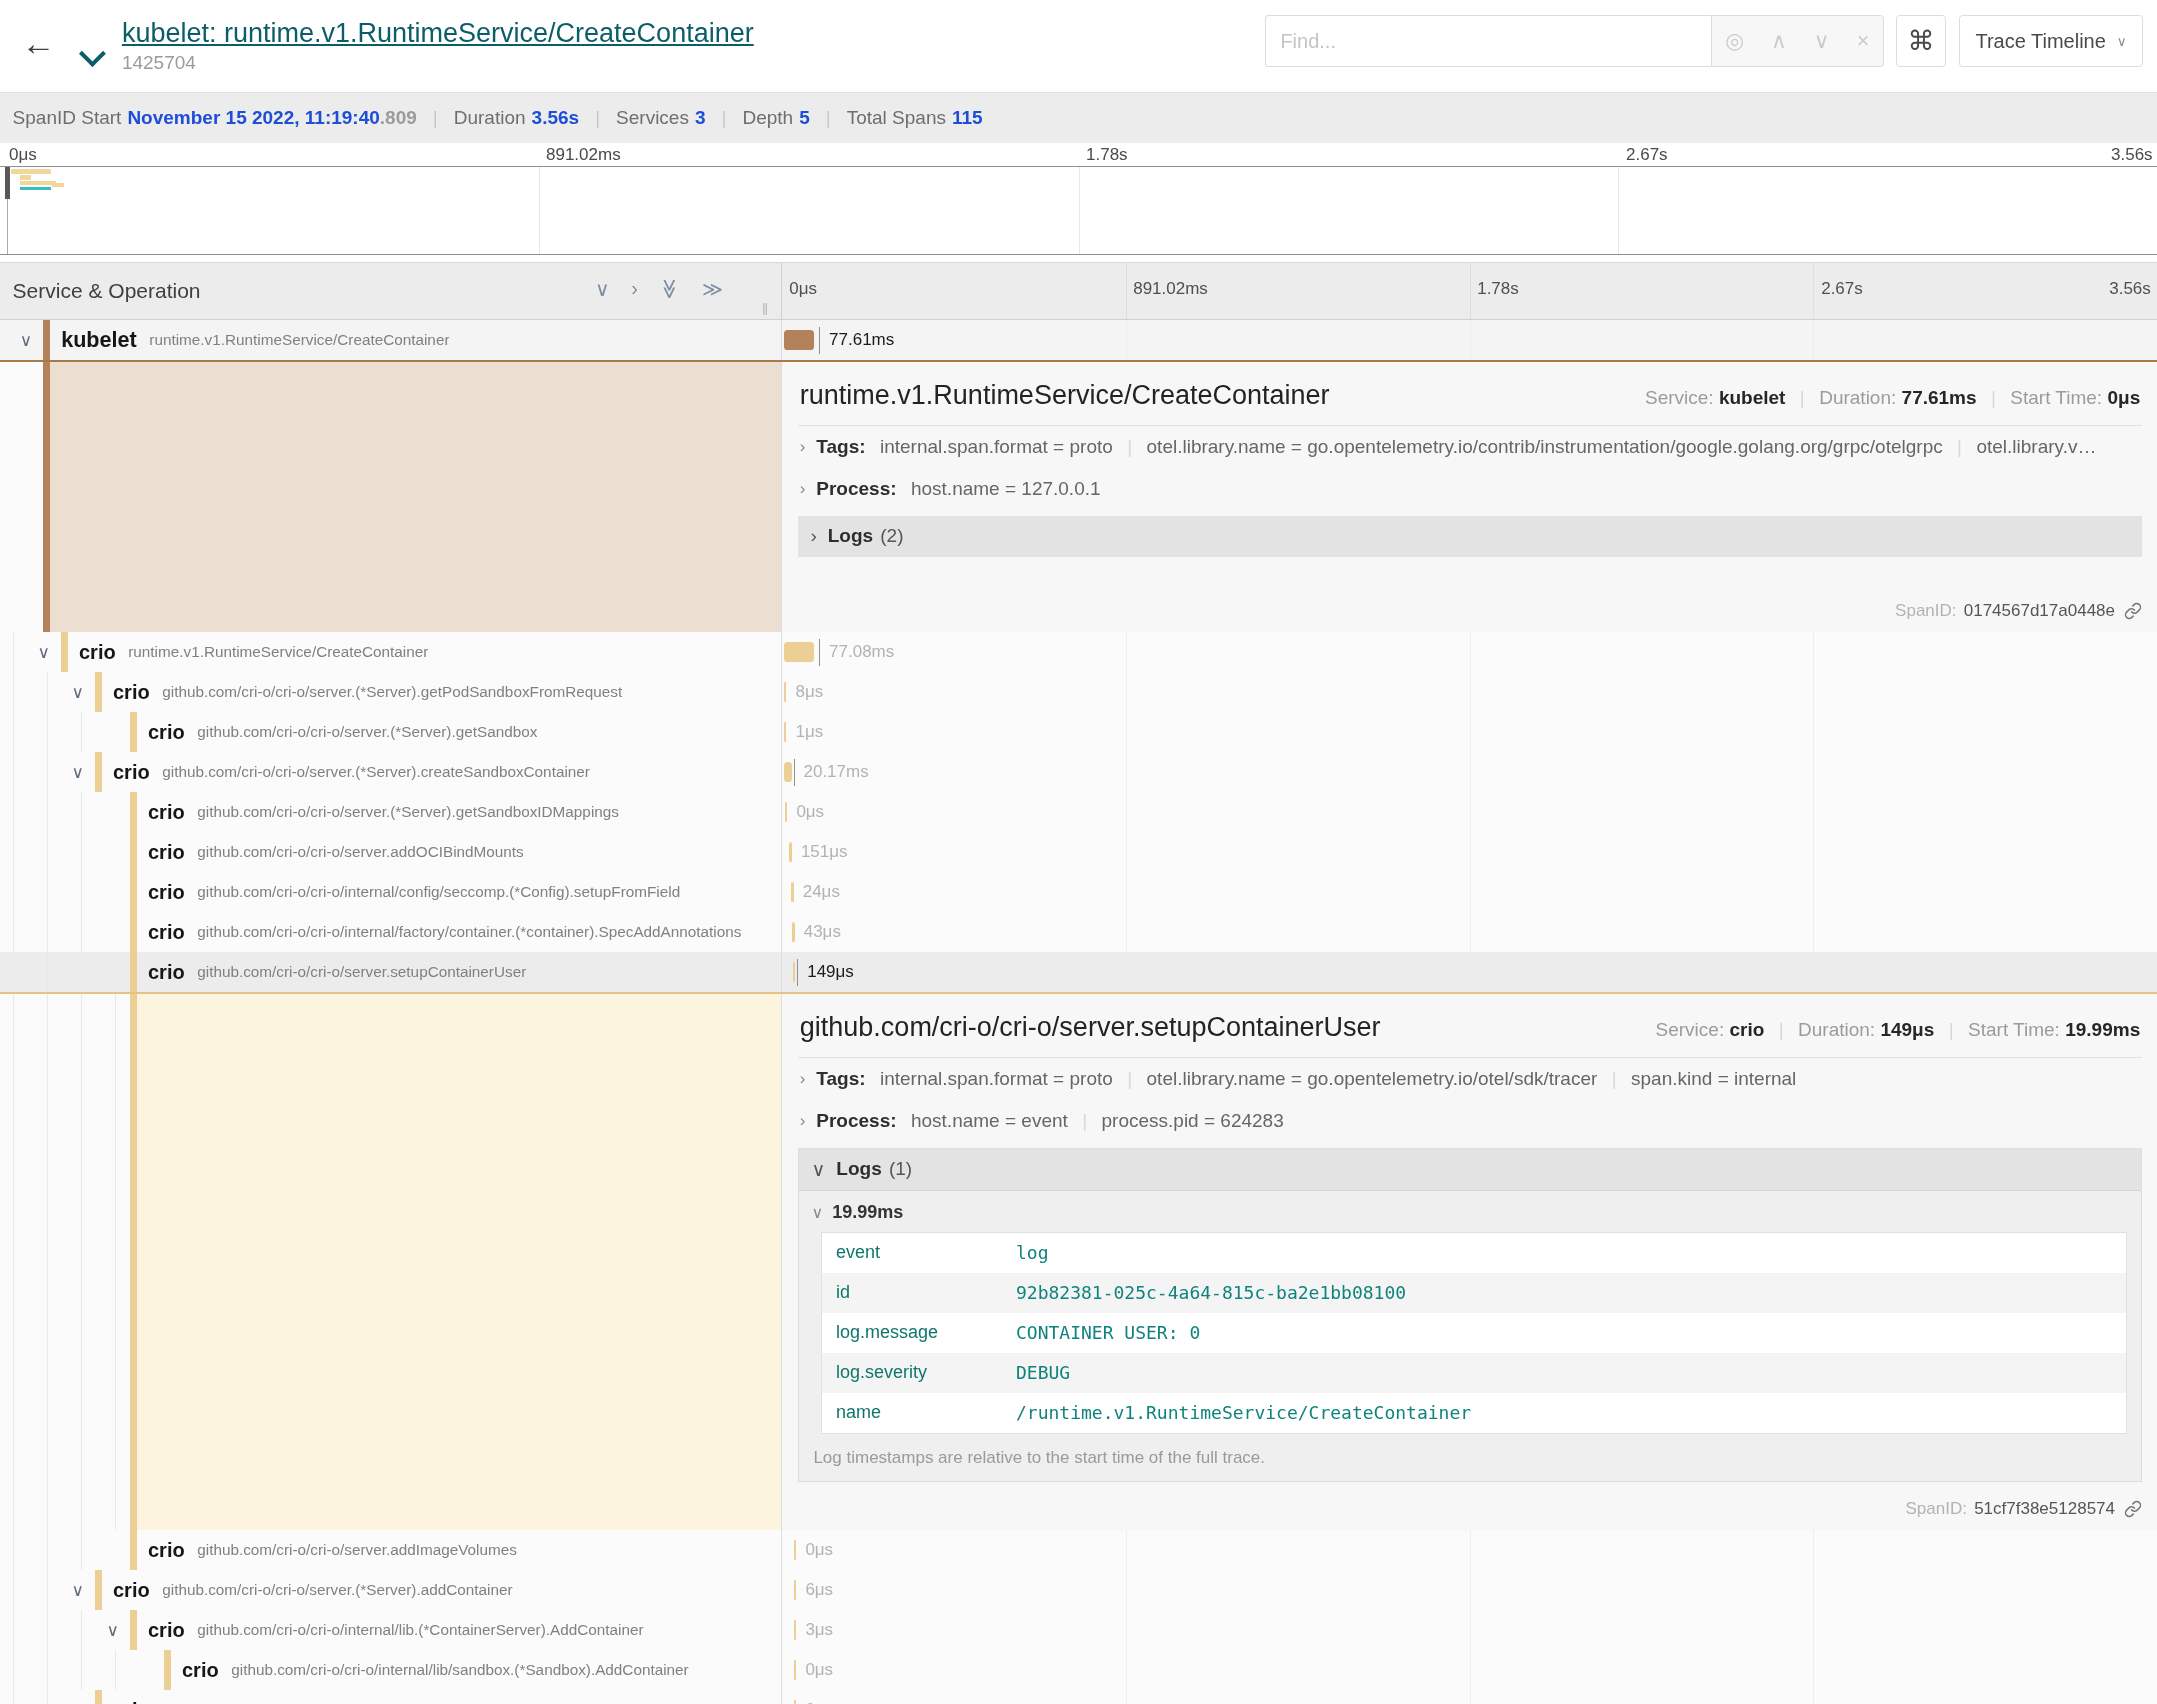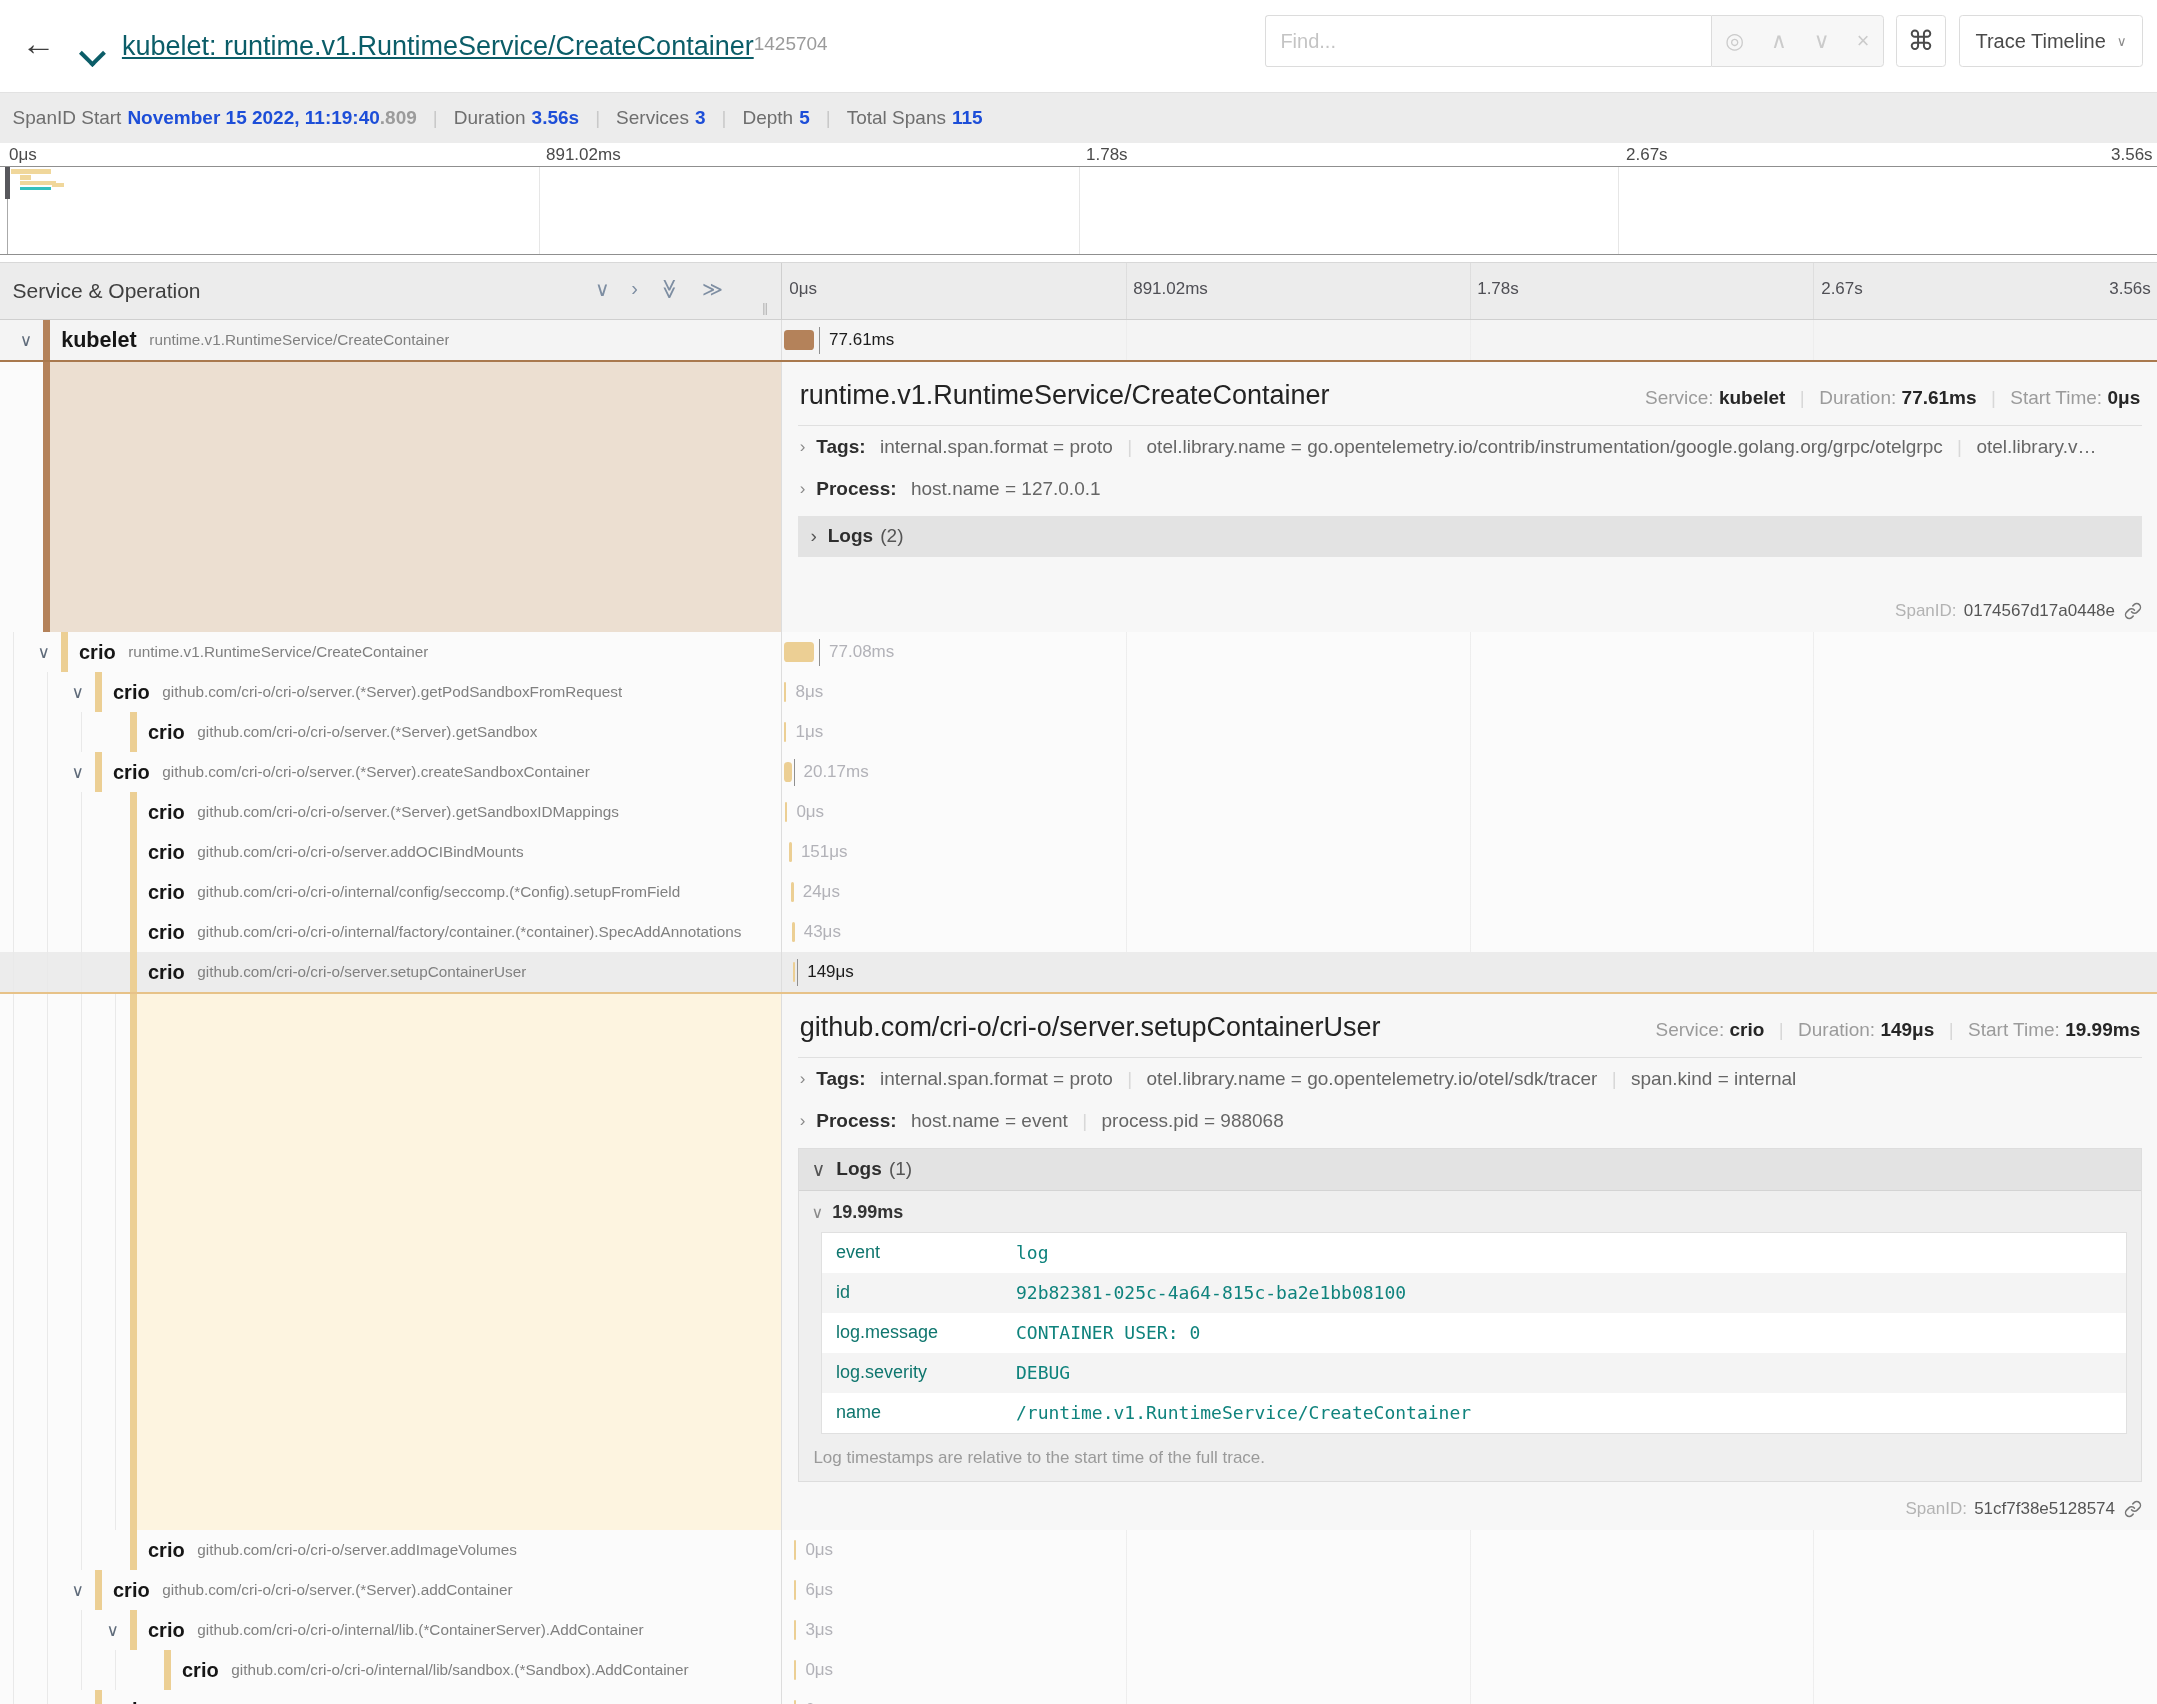--- a/index.html
+++ b/index.html
@@ -4,21 +4,21 @@
 <style>
   html,body{margin:0;padding:0;background:#fff;}
   .app{position:relative;width:2158px;height:1705px;overflow:hidden;background:#fff;
        font-family:"Liberation Sans",sans-serif;color:#1b1b1b;}
 
   
   .top{height:92px;display:flex;align-items:center;position:relative;background:#fff;}
   .back{font-size:34px;color:#3f3f3f;margin:0 27px 5.4px 21.6px;cursor:pointer;}
   .hdr-chev{width:15.3px;height:15.3px;border-left:4.5px solid #0b5d68;border-bottom:4.5px solid #0b5d68;
             transform:rotate(-45deg);margin:16px 20px 0 0;flex:none;cursor:pointer;}
-  .titles{display:flex;flex-direction:row;}
+  .titles{display:flex;flex-direction:column;}
   .t-link{font-size:27px;color:#0b5d68;text-decoration:underline;cursor:pointer;white-space:nowrap;}
   .t-sub{font-size:19px;color:#9b9b9b;margin-top:2.7px;}
   .find-wrap{position:absolute;left:1265px;top:15.3px;display:flex;align-items:stretch;}
   .find-input{width:416px;height:50px;border:0.9px solid #dcdcdc;border-right:none;border-radius:3.6px 0 0 3.6px;
               font-size:20px;padding:0 14.4px;color:#333;outline:none;background:#fff;
               font-family:"Liberation Sans",sans-serif;}
   .find-input::placeholder{color:#c4c4c4;}
   .find-suffix{width:171px;border:0.9px solid #dcdcdc;background:#f7f7f7;border-radius:0 3.6px 3.6px 0;
                display:flex;align-items:center;justify-content:space-around;color:#cbcbcb;font-size:21.6px;}
   .find-suffix span{cursor:default;}
@@ -439,21 +439,21 @@
           <span class="cw">›</span>
           <b>Tags:</b>
           <span class="tag">internal.span.format = proto</span>
           <span class="tag">otel.library.name = go.opentelemetry.io/otel/sdk/tracer</span>
           <span class="tag">span.kind = internal</span>
         </div>
         <div class="d-row">
           <span class="cw">›</span>
           <b>Process:</b>
           <span class="tag">host.name = event</span>
-          <span class="tag">process.pid = 988068</span>
+          <span class="tag">process.pid = 624283</span>
         </div>
         <div class="logs-block">
           <div class="lb-head">
             <span class="cw">∨</span>
             <b>Logs</b>
             <span>(1)</span>
           </div>
           <div class="lb-time">
             <span class="cw">∨</span>
             <span>19.99ms</span>

